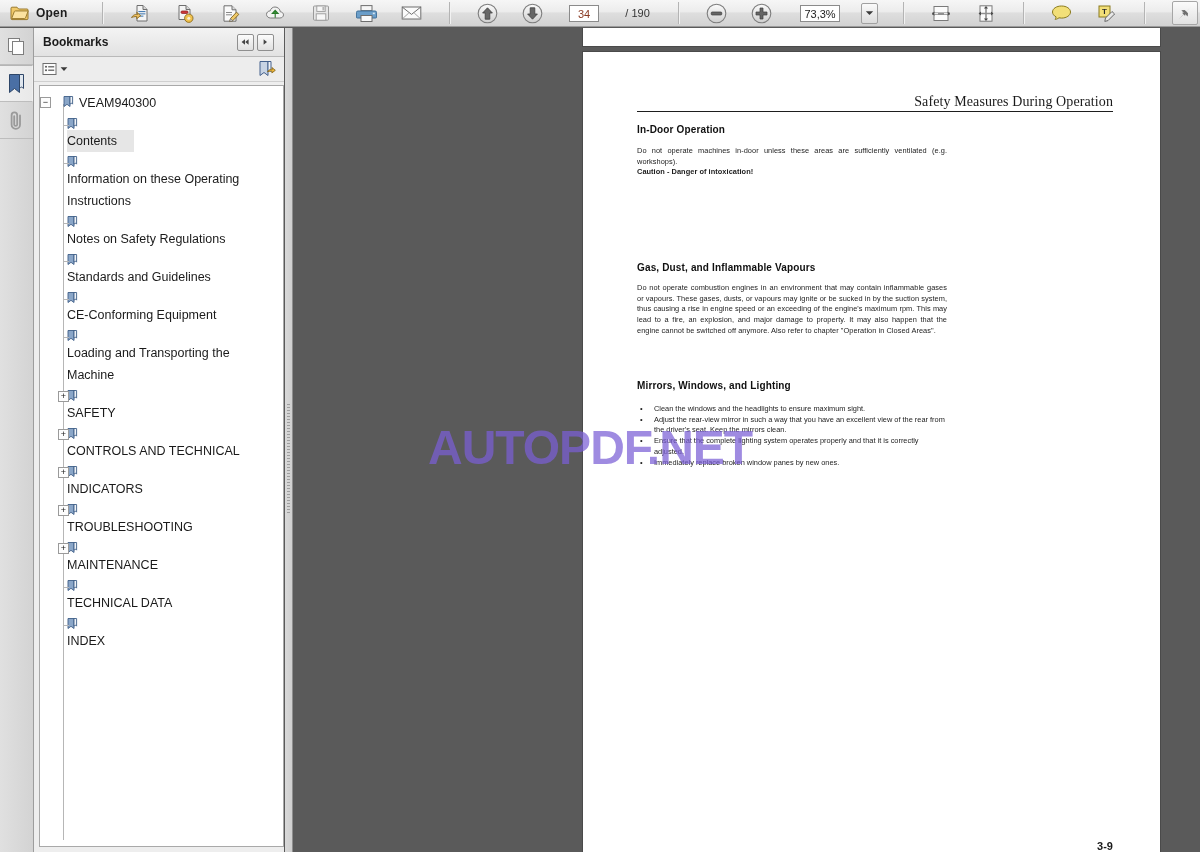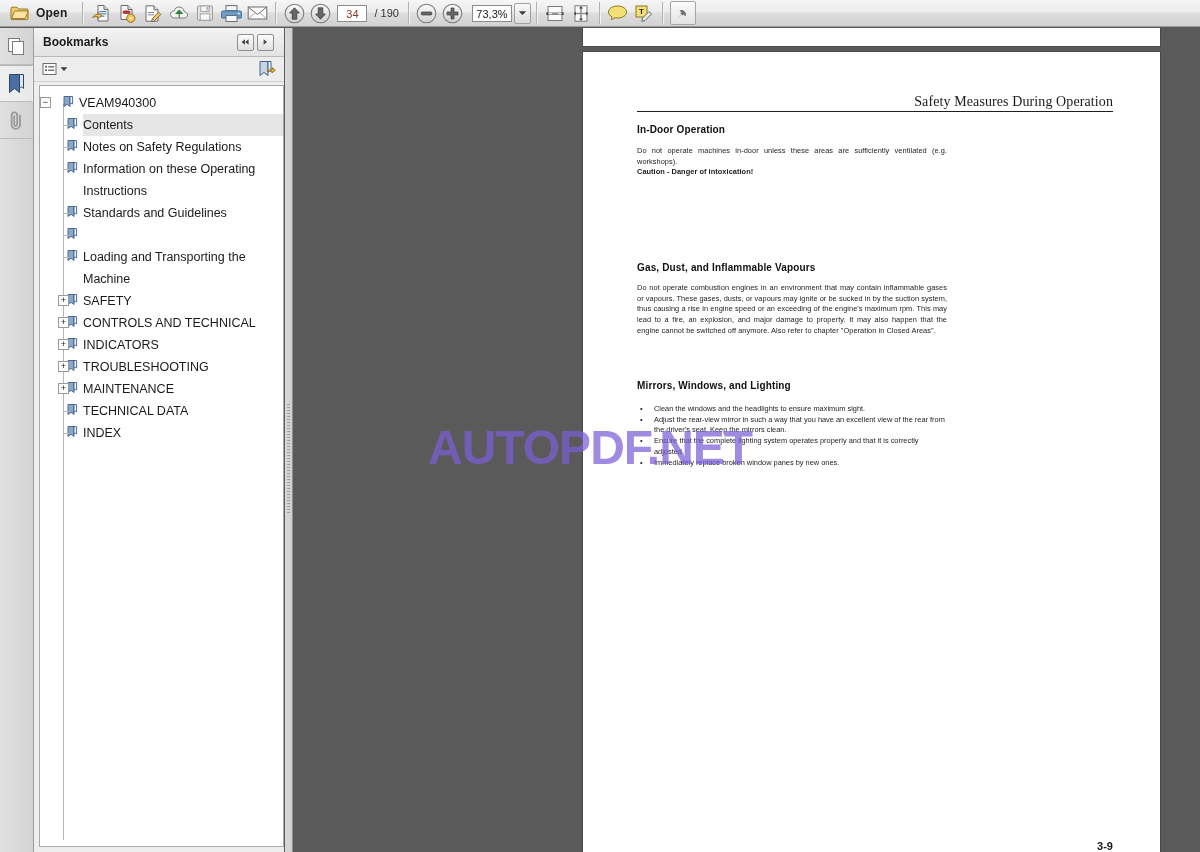--- a/index.html
+++ b/index.html
@@ -9,21 +9,21 @@
     background:#5a5a5a;
     -webkit-font-smoothing:antialiased;
   }
   .app{position:relative;width:1200px;height:852px;}
 
   
   .toolbar{
     position:absolute;left:0;top:0;width:1200px;height:27px;
     background:linear-gradient(to bottom,#f6f6f6 0%,#ececec 45%,#dedede 50%,#d2d2d2 100%);
     border-bottom:1px solid #9a9a9a;
-    display:flex;align-items:center;box-sizing:border-box;
+    display:flex;align-items:center;box-sizing:border-box;justify-content:space-between;
   }
   .tb-open{
     display:flex;align-items:center;gap:7px;height:25px;
     padding:0 10px 0 8px;margin-left:2px;
   }
   .tb-open .lbl{font-size:12px;color:#1d1d1d;font-weight:bold;letter-spacing:.2px;}
   .sep{width:1px;height:22px;background:#b4b4b4;margin:0 5px;flex:0 0 auto;
        box-shadow:1px 0 0 #f2f2f2;}
   .tbbtn{
     width:26px;height:24px;display:flex;align-items:center;justify-content:center;
@@ -96,21 +96,21 @@
   .node .expander{
     position:absolute;left:0;top:5px;width:11px;height:11px;
     border:1px solid #9a9a9a;background:#fdfdfd;
     font-size:9px;line-height:9px;text-align:center;color:#222;
     box-sizing:border-box;
   }
   .node .bmicon{flex:0 0 auto;margin-right:5px;padding-top:4px;}
   .node .lbl{flex:1;padding-right:17px;}
   .node.sel .lbl{background:#e6e6e6;}
   .lvl0{padding-left:9px;}
-  .lvl1{padding-left:27px;}
+  .lvl1{padding-left:27px;flex-direction:column;}
   .lvl1 .expander{left:18px;}
   .guide{position:absolute;left:23px;top:0;bottom:0;width:1px;background:#b6b6b6;}
   .tick{position:absolute;left:23px;top:11px;width:6px;height:1px;background:#b6b6b6;}
 
   
   .splitter{
     position:absolute;left:285px;top:28px;width:7px;height:824px;
     background:linear-gradient(to right,#d9d9d9,#cfcfcf);
     border-right:1px solid #8e8e8e;
   }
@@ -457,53 +457,54 @@
         </div>
 
         <div class="node lvl1">
           <div class="tick"></div>
           <span class="bmicon">
             <svg width="11" height="12" viewBox="0 0 11 12">
               <path d="M1 .5h6v10l-3-2.2-3 2.2z" fill="#8aa6c8" stroke="#3f5f88" stroke-width=".9"></path>
               <path d="M7 .5h2.6v7.6s-.7-.8-1.2-.8-1.4.8-1.4.8z" fill="#eef2f7" stroke="#3f5f88" stroke-width=".9"></path>
             </svg>
           </span>
+          <span class="lbl">Information on these Operating Instructions</span>
+        </div>
+
+        <div class="node lvl1">
+          <div class="tick"></div>
+          <span class="bmicon">
+            <svg width="11" height="12" viewBox="0 0 11 12">
+              <path d="M1 .5h6v10l-3-2.2-3 2.2z" fill="#8aa6c8" stroke="#3f5f88" stroke-width=".9"></path>
+              <path d="M7 .5h2.6v7.6s-.7-.8-1.2-.8-1.4.8-1.4.8z" fill="#eef2f7" stroke="#3f5f88" stroke-width=".9"></path>
+            </svg>
+          </span>
           <span class="lbl">Notes on Safety Regulations</span>
         </div>
 
         <div class="node lvl1">
           <div class="tick"></div>
           <span class="bmicon">
             <svg width="11" height="12" viewBox="0 0 11 12">
               <path d="M1 .5h6v10l-3-2.2-3 2.2z" fill="#8aa6c8" stroke="#3f5f88" stroke-width=".9"></path>
               <path d="M7 .5h2.6v7.6s-.7-.8-1.2-.8-1.4.8-1.4.8z" fill="#eef2f7" stroke="#3f5f88" stroke-width=".9"></path>
             </svg>
           </span>
-          <span class="lbl">Information on these Operating Instructions</span>
-        </div>
-
-        <div class="node lvl1">
-          <div class="tick"></div>
-          <span class="bmicon">
-            <svg width="11" height="12" viewBox="0 0 11 12">
-              <path d="M1 .5h6v10l-3-2.2-3 2.2z" fill="#8aa6c8" stroke="#3f5f88" stroke-width=".9"></path>
-              <path d="M7 .5h2.6v7.6s-.7-.8-1.2-.8-1.4.8-1.4.8z" fill="#eef2f7" stroke="#3f5f88" stroke-width=".9"></path>
-            </svg>
-          </span>
           <span class="lbl">Standards and Guidelines</span>
         </div>
 
         <div class="node lvl1">
           <div class="tick"></div>
           <span class="bmicon">
             <svg width="11" height="12" viewBox="0 0 11 12">
               <path d="M1 .5h6v10l-3-2.2-3 2.2z" fill="#8aa6c8" stroke="#3f5f88" stroke-width=".9"></path>
               <path d="M7 .5h2.6v7.6s-.7-.8-1.2-.8-1.4.8-1.4.8z" fill="#eef2f7" stroke="#3f5f88" stroke-width=".9"></path>
             </svg>
           </span>
+          <span class="lbl">CE-Conforming Equipment</span>
         </div>
 
         <div class="node lvl1">
           <div class="tick"></div>
           <span class="bmicon">
             <svg width="11" height="12" viewBox="0 0 11 12">
               <path d="M1 .5h6v10l-3-2.2-3 2.2z" fill="#8aa6c8" stroke="#3f5f88" stroke-width=".9"></path>
               <path d="M7 .5h2.6v7.6s-.7-.8-1.2-.8-1.4.8-1.4.8z" fill="#eef2f7" stroke="#3f5f88" stroke-width=".9"></path>
             </svg>
           </span>

